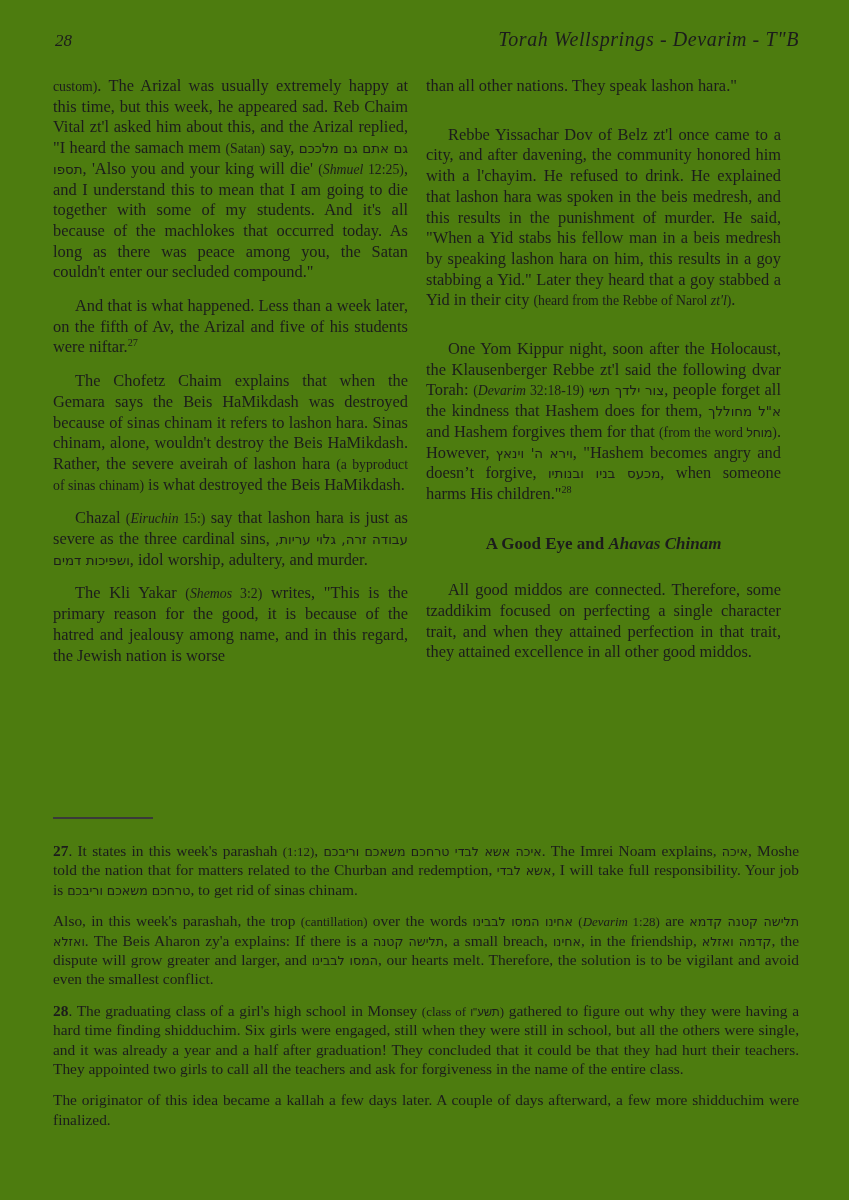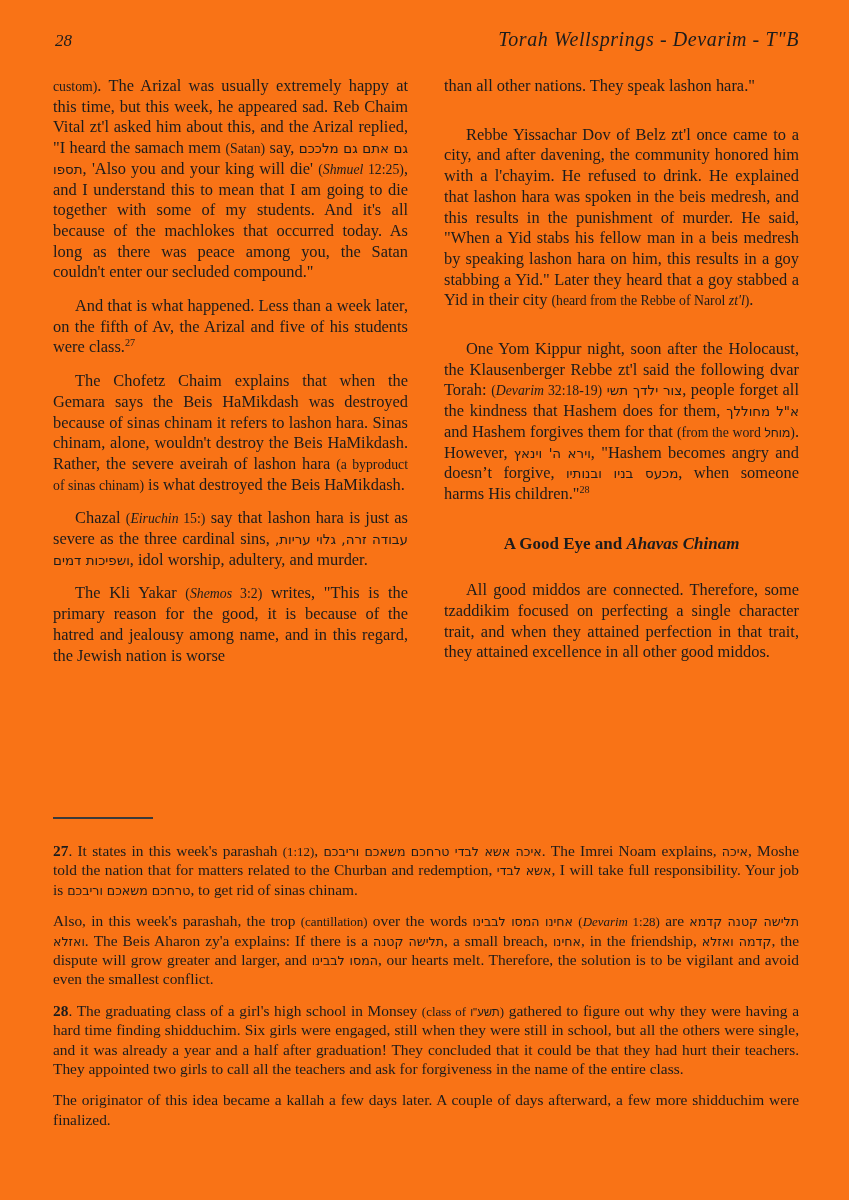--- a/index.html
+++ b/index.html
@@ -1,30 +1,30 @@
 <!DOCTYPE html>
 <html><head>
 <meta charset="utf-8">
 <style>
   html, body { margin: 0; padding: 0; background: #e8e8e8; }
   .page {
-    width: 849px; height: 1200px; margin: 0 auto; background: #f97316;
+    width: 849px; height: 1200px; margin: 0 auto; background: #4d7c0f;
     box-sizing: border-box; padding: 24px 50px 0 53px; position: relative;
     font-family: "Liberation Serif", serif; color: #1c1c1c; overflow: hidden;
   }
   .page-header { position: relative; height: 34px; margin-bottom: 18px; }
   .page-number {
     position: absolute; left: 2px; top: 7px;
     font-style: italic; font-size: 17px;
   }
   .doc-title {
     text-align: right; font-style: italic; font-weight: normal;
     font-size: 20px; letter-spacing: 0.6px; margin: 0; padding-top: 4px;
   }
-  .columns { display: flex; gap: 36px; min-height: 735px; align-items: flex-start; }
+  .columns { display: flex; gap: 18px; min-height: 735px; align-items: flex-start; }
   .col { width: 355px; text-align: justify; font-size: 16.4px; line-height: 1.262; }
   .col p { margin: 0 0 13px 0; }
   .col-right p { margin: 0 0 28px 0; }
   .col p.indent { text-indent: 22px; }
   .col-heading {
     text-align: center; font-weight: bold; font-size: 17px;
     margin: 22px 0 26px 0; text-indent: 0 !important;
   }
   .col-heading .i { font-style: italic; }
   .i   { }
@@ -48,21 +48,21 @@
 
 <div class="page">
   <div class="page-header">
     <span class="page-number">28</span>
     <h1 class="doc-title">Torah Wellsprings - Devarim - T"B</h1>
   </div>
 
   <div class="columns">
     <div class="col col-left">
         <p><span class="sm">custom)</span><span>. The Arizal was usually extremely happy at this time, but this week, he appeared sad. Reb Chaim Vital </span><span class="i">zt'l</span><span> asked him about this, and the Arizal replied, "I heard the </span><span class="i">samach mem</span><span> </span><span class="sm">(Satan)</span><span> say, </span><span class="h">גם אתם גם מלככם תספו</span><span>, 'Also you and your king will die' </span><span class="sm">(</span><span class="smi">Shmuel</span><span class="sm"> 12:25)</span><span>, and I understand this to mean that I am going to die together with some of my students. And it's all because of the </span><span class="i">machlokes</span><span> that occurred today. As long as there was peace among you, the Satan couldn't enter our secluded compound."</span></p>
-        <p class="indent"><span>And that is what happened. Less than a week later, on the fifth of Av, the Arizal and five of his students were </span><span class="i">class</span><span>.</span><span class="sup">27</span></p>
+        <p class="indent"><span>And that is what happened. Less than a week later, on the fifth of Av, the Arizal and five of his students were </span><span class="i">niftar</span><span>.</span><span class="sup">27</span></p>
         <p class="indent"><span>The Chofetz Chaim explains that when the Gemara says the Beis HaMikdash was destroyed because of </span><span class="i">sinas chinam</span><span> it refers to </span><span class="i">lashon hara</span><span>. </span><span class="i">Sinas chinam</span><span>, alone, wouldn't destroy the Beis HaMikdash. Rather, the severe aveirah of lashon hara </span><span class="sm">(a byproduct of sinas chinam)</span><span> is what destroyed the Beis HaMikdash.</span></p>
         <p class="indent"><span>Chazal </span><span class="sm">(</span><span class="smi">Eiruchin</span><span class="sm"> 15:)</span><span> say that </span><span class="i">lashon hara</span><span> is just as severe as the three cardinal sins, </span><span class="h">עבודה זרה, גלוי עריות, ושפיכות דמים</span><span>, idol worship, adultery, and murder.</span></p>
         <p class="indent"><span>The Kli Yakar </span><span class="sm">(</span><span class="smi">Shemos</span><span class="sm"> 3:2)</span><span> writes, "This is the primary reason for the </span><span class="i">good</span><span>, it is because of the hatred and jealousy among name, and in this regard, the Jewish nation is worse</span></p>
       </div>
     <div class="col col-right">
         <p><span>than all other nations. They speak </span><span class="i">lashon hara</span><span>."</span></p>
         <p class="indent"><span>Rebbe Yissachar Dov of Belz </span><span class="i">zt'l</span><span> once came to a city, and after davening, the community honored him with a </span><span class="i">l'chayim</span><span>. He refused to drink. He explained that lashon hara was spoken in the beis medresh, and this results in the punishment of murder. He said, "When a Yid stabs his fellow man in a beis medresh by speaking </span><span class="i">lashon hara</span><span> on him, this results in a goy stabbing a Yid." Later they heard that a goy stabbed a Yid in their city </span><span class="sm">(heard from the Rebbe of Narol </span><span class="smi">zt'l</span><span class="sm">)</span><span>.</span></p>
         <p class="indent"><span>One Yom Kippur night, soon after the Holocaust, the Klausenberger Rebbe </span><span class="i">zt'l</span><span> said the following </span><span class="i">dvar Torah</span><span>: </span><span class="sm">(</span><span class="smi">Devarim</span><span class="sm"> 32:18-19)</span><span> </span><span class="h">צור ילדך תשי</span><span>, people forget all the kindness that Hashem does for them, </span><span class="h">א"ל מחוללך</span><span> and Hashem forgives them for that </span><span class="sm">(from the word </span><span class="smh">מוחל</span><span class="sm">)</span><span>. However, </span><span class="h">וירא ה' וינאץ</span><span>, "Hashem becomes angry and doesn’t forgive, </span><span class="h">מכעס בניו ובנותיו</span><span>, when someone harms His children."</span><span class="sup">28</span></p>
         <h3 class="col-heading"><span>A Good Eye and </span><span class="i">Ahavas Chinam</span></h3>
         <p class="indent"><span>All good </span><span class="i">middos</span><span> are connected. Therefore, some tzaddikim focused on perfecting a single character trait, and when they attained perfection in that trait, they attained excellence in all other good </span><span class="i">middos</span><span>.</span></p>

